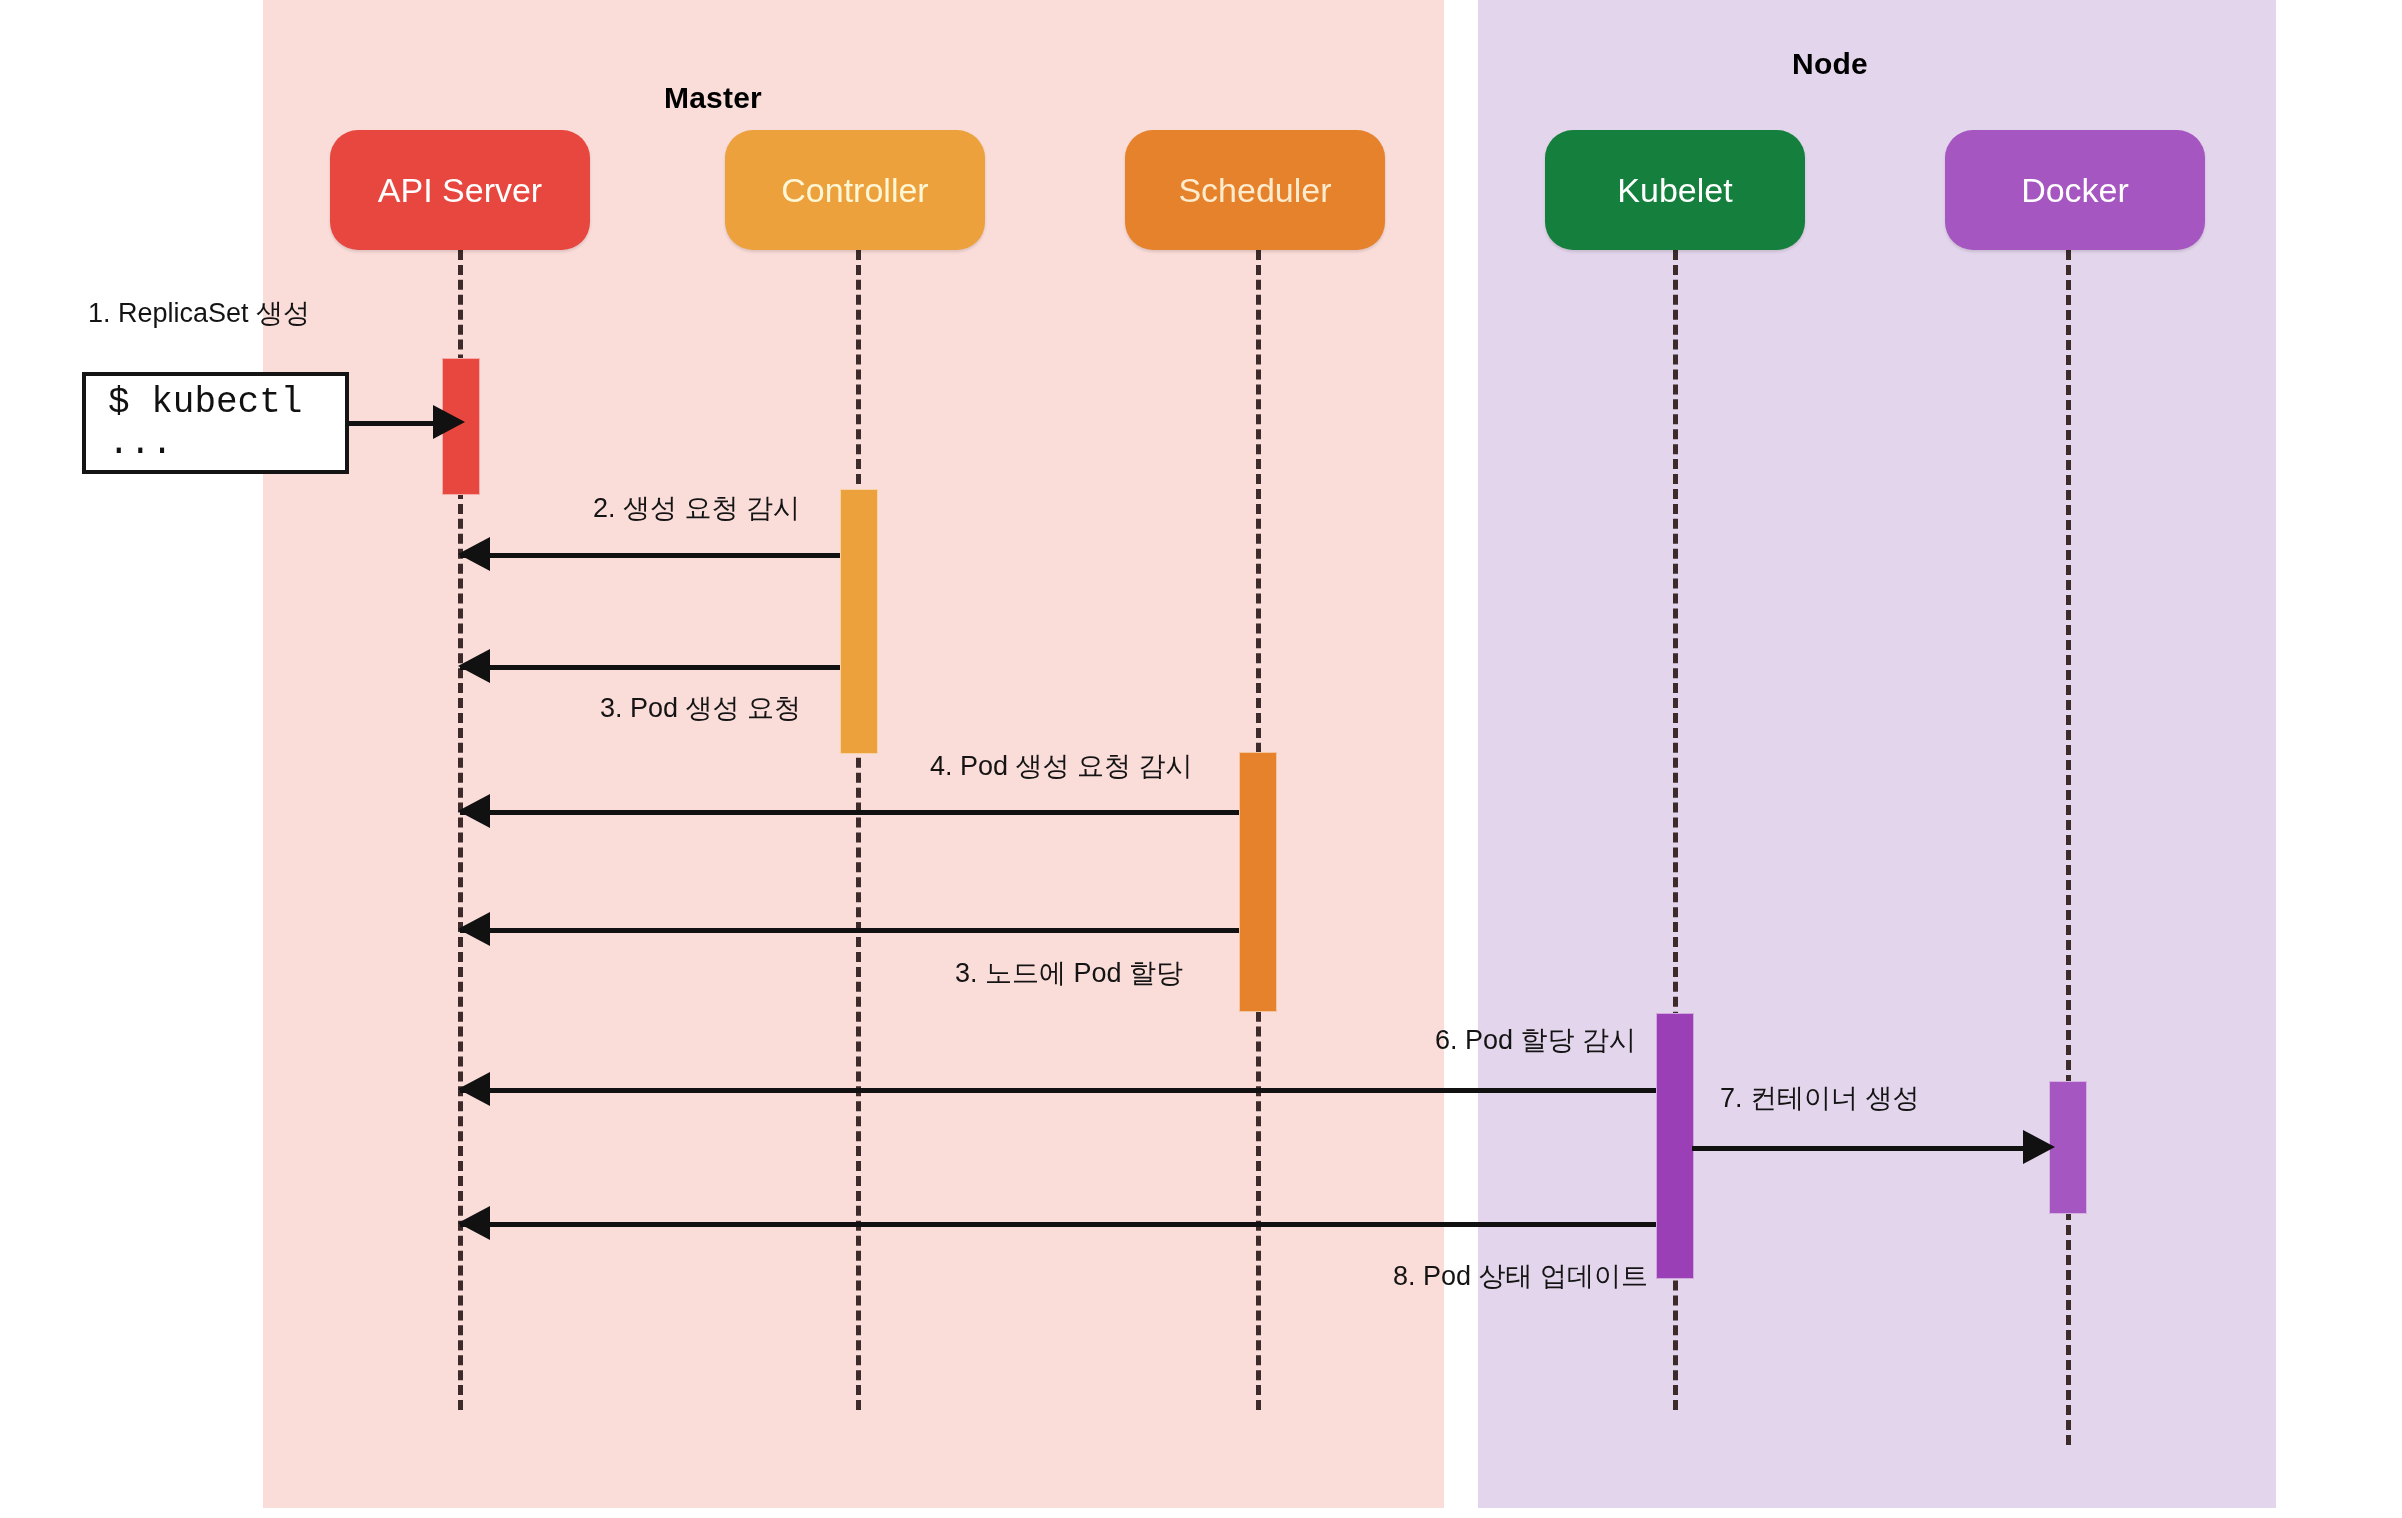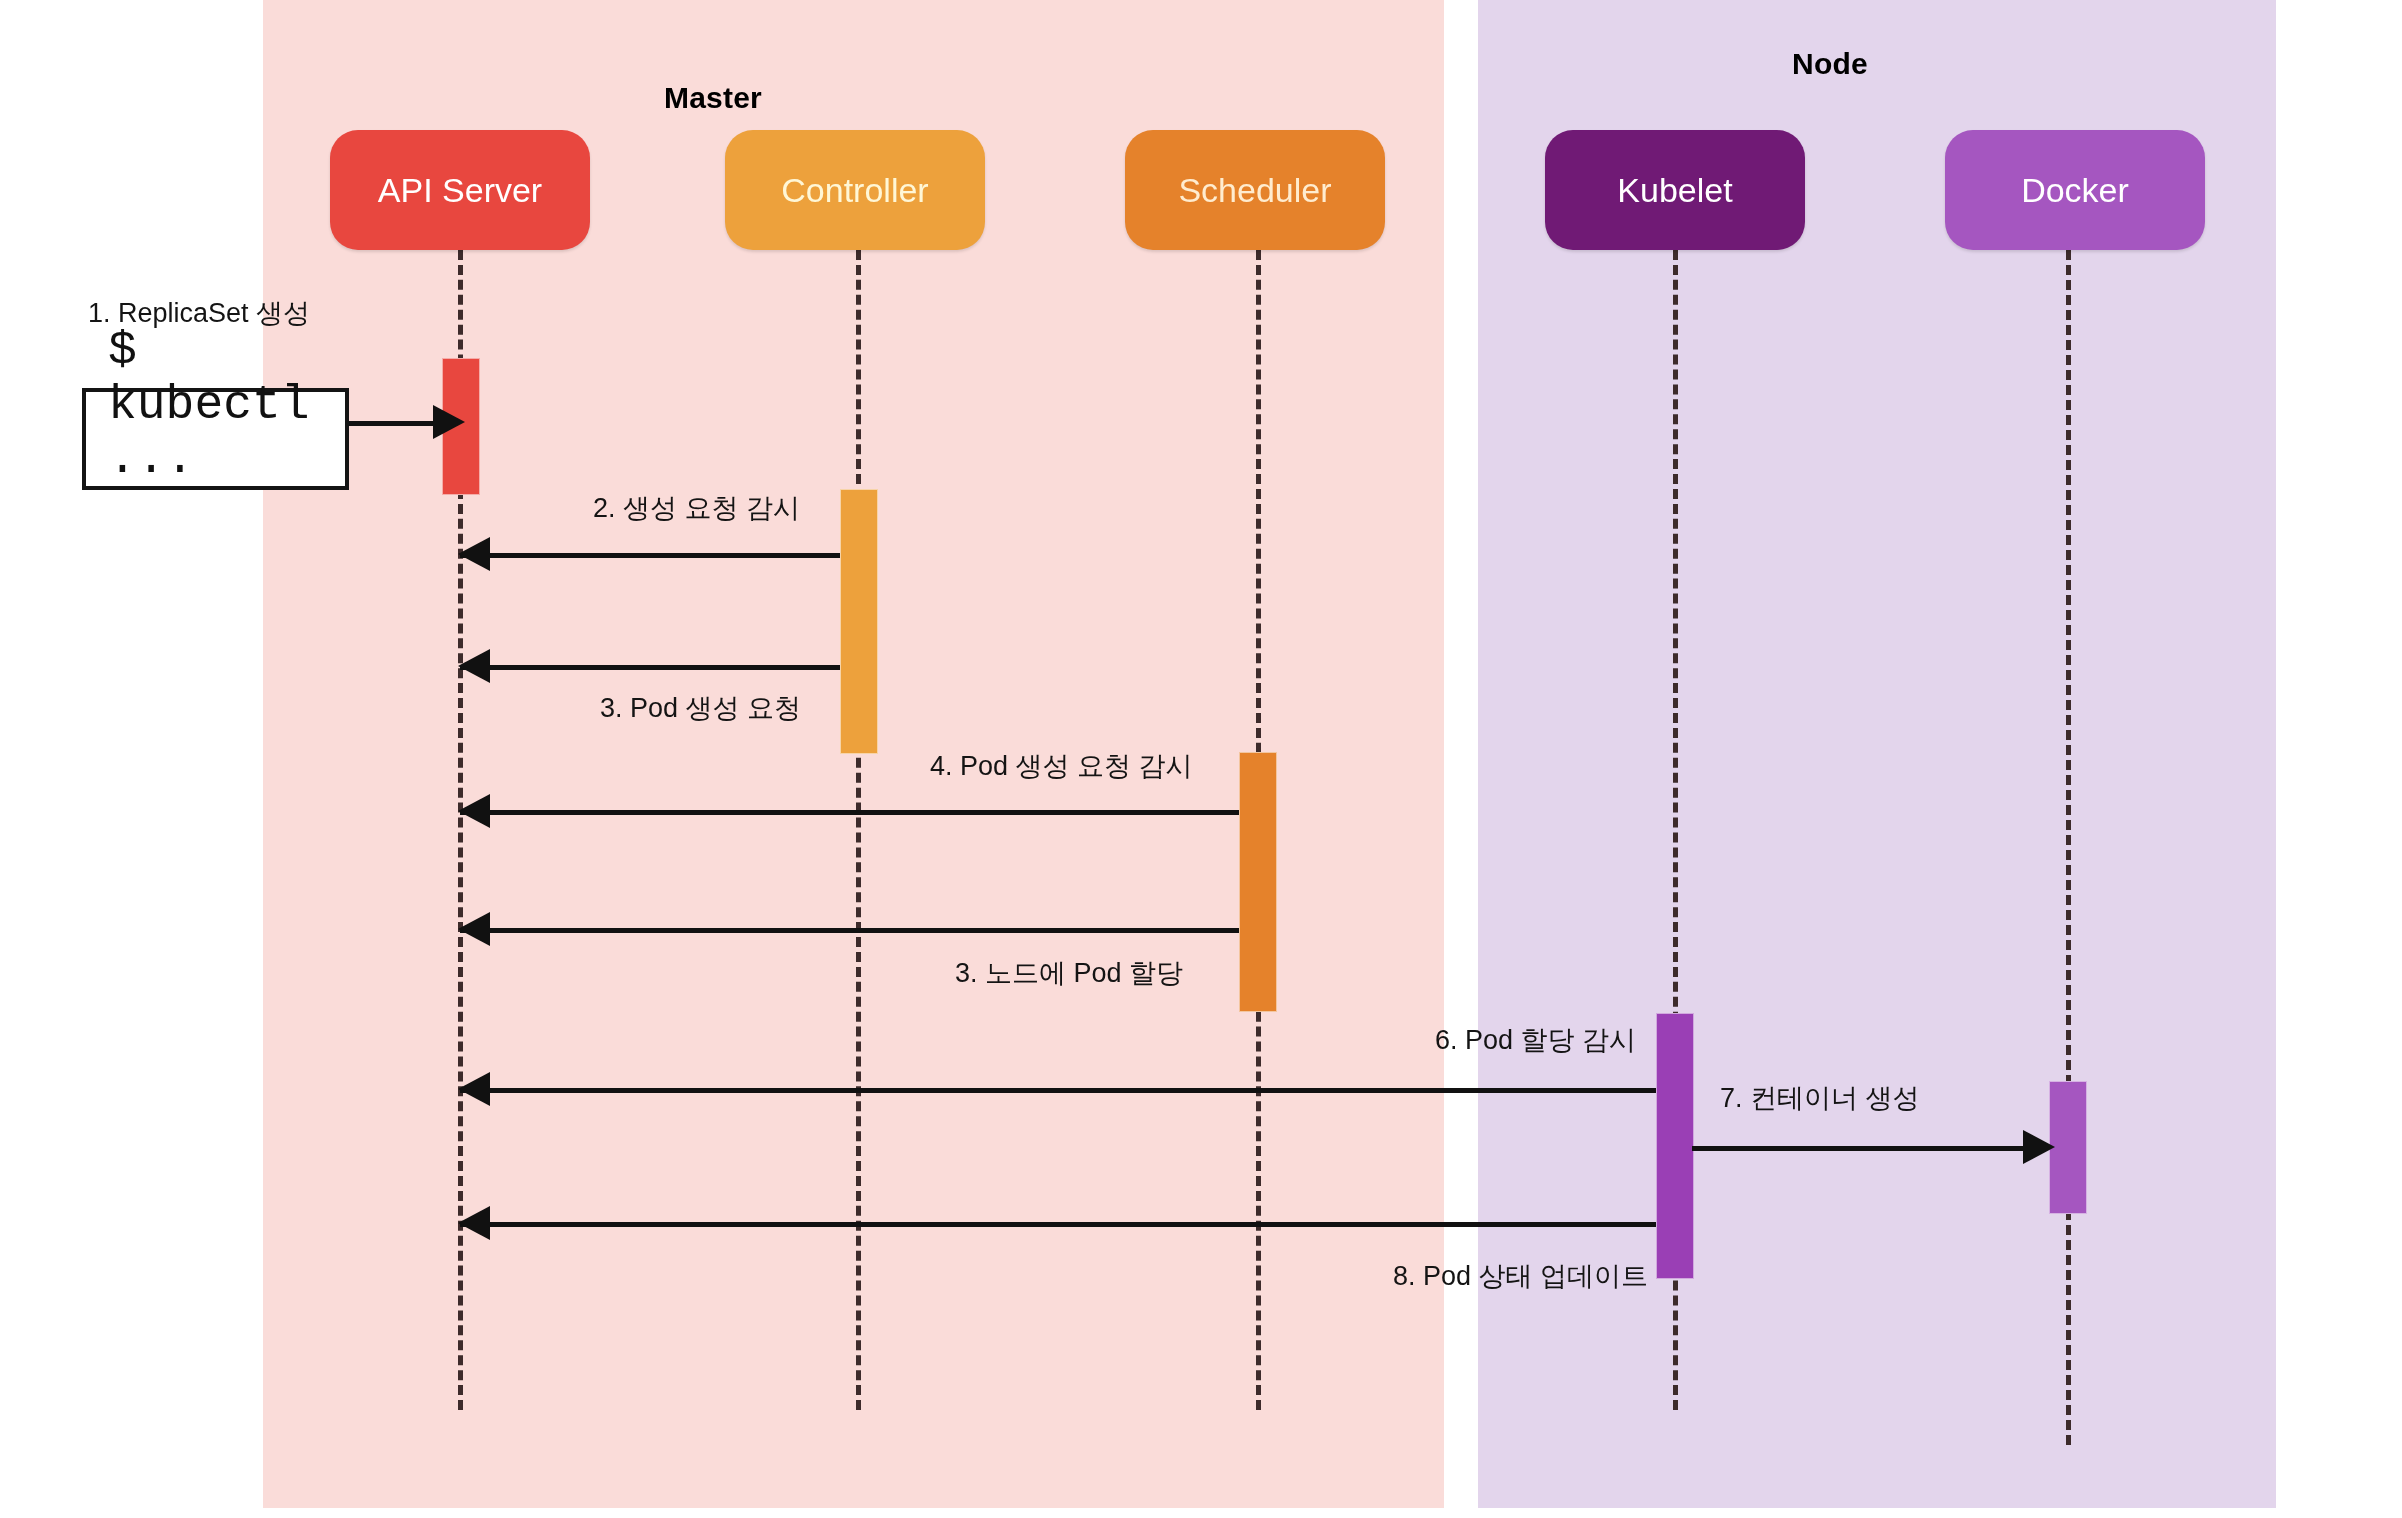--- a/index.html
+++ b/index.html
@@ -14,41 +14,41 @@
                 text-align:center;letter-spacing:.2px;}
   #master-title{left:563px;top:45px;width:300px;margin-top:36px;}
   #node-title{left:1680px;top:47px;width:300px;}
 
   .participant{position:absolute;border-radius:28px;display:flex;align-items:center;
                justify-content:center;font-size:34px;color:#ffffff;
                box-shadow:0 2px 3px rgba(0,0,0,.12);}
   .p-api{left:330px;top:130px;width:260px;height:120px;background:#e8473f;}
   .p-ctrl{left:725px;top:130px;width:260px;height:120px;background:#eda13c;color:#fff7d6;}
   .p-sched{left:1125px;top:130px;width:260px;height:120px;background:#e5822b;color:#ffeccf;}
-  .p-kube{left:1545px;top:130px;width:260px;height:120px;background:#701a75;}
+  .p-kube{left:1545px;top:130px;width:260px;height:120px;background:#15803d;}
   .p-docker{left:1945px;top:130px;width:260px;height:120px;background:#a556c0;}
 
   .lifeline{position:absolute;width:0;border-left:5px dashed #3d2b2b;}
   .ll-api{left:458px;top:250px;height:1160px;}
   .ll-ctrl{left:856px;top:250px;height:1160px;}
   .ll-sched{left:1256px;top:250px;height:1160px;}
   .ll-kube{left:1673px;top:250px;height:1160px;}
   .ll-docker{left:2066px;top:250px;height:1195px;}
 
   .activation{position:absolute;border:1px solid rgba(255,255,255,.55);}
   .act-api{left:442px;top:358px;width:36px;height:135px;background:#e8473f;}
   .act-ctrl{left:840px;top:489px;width:36px;height:263px;background:#eda13c;}
   .act-sched{left:1239px;top:752px;width:36px;height:258px;background:#e5822b;}
   .act-kube{left:1656px;top:1013px;width:36px;height:264px;background:#9a3fb5;}
   .act-docker{left:2049px;top:1081px;width:36px;height:131px;background:#a556c0;}
 
   .term-box{position:absolute;border:4px solid #141414;background:#ffffff;
-            display:flex;align-items:flex-end;
+            display:flex;align-items:center;
             font-family:"Liberation Mono","DejaVu Sans Mono",monospace;
-            font-size:48px;color:#111;padding-left:22px;box-sizing:border-box;margin-top:16px;}
+            font-size:36px;color:#111;padding-left:22px;box-sizing:border-box;}
   #kubectl-box{left:82px;top:372px;width:267px;height:102px;}
 
   .msg-line{position:absolute;height:0;border-top:5px solid #111;}
   .arrow-head{position:absolute;width:0;height:0;}
   .arrow-left{border-top:17px solid transparent;border-bottom:17px solid transparent;
               border-right:32px solid #111;}
   .arrow-right{border-top:17px solid transparent;border-bottom:17px solid transparent;
                border-left:32px solid #111;}
 
   .msg-label{position:absolute;font-size:27px;color:#141414;white-space:nowrap;}

